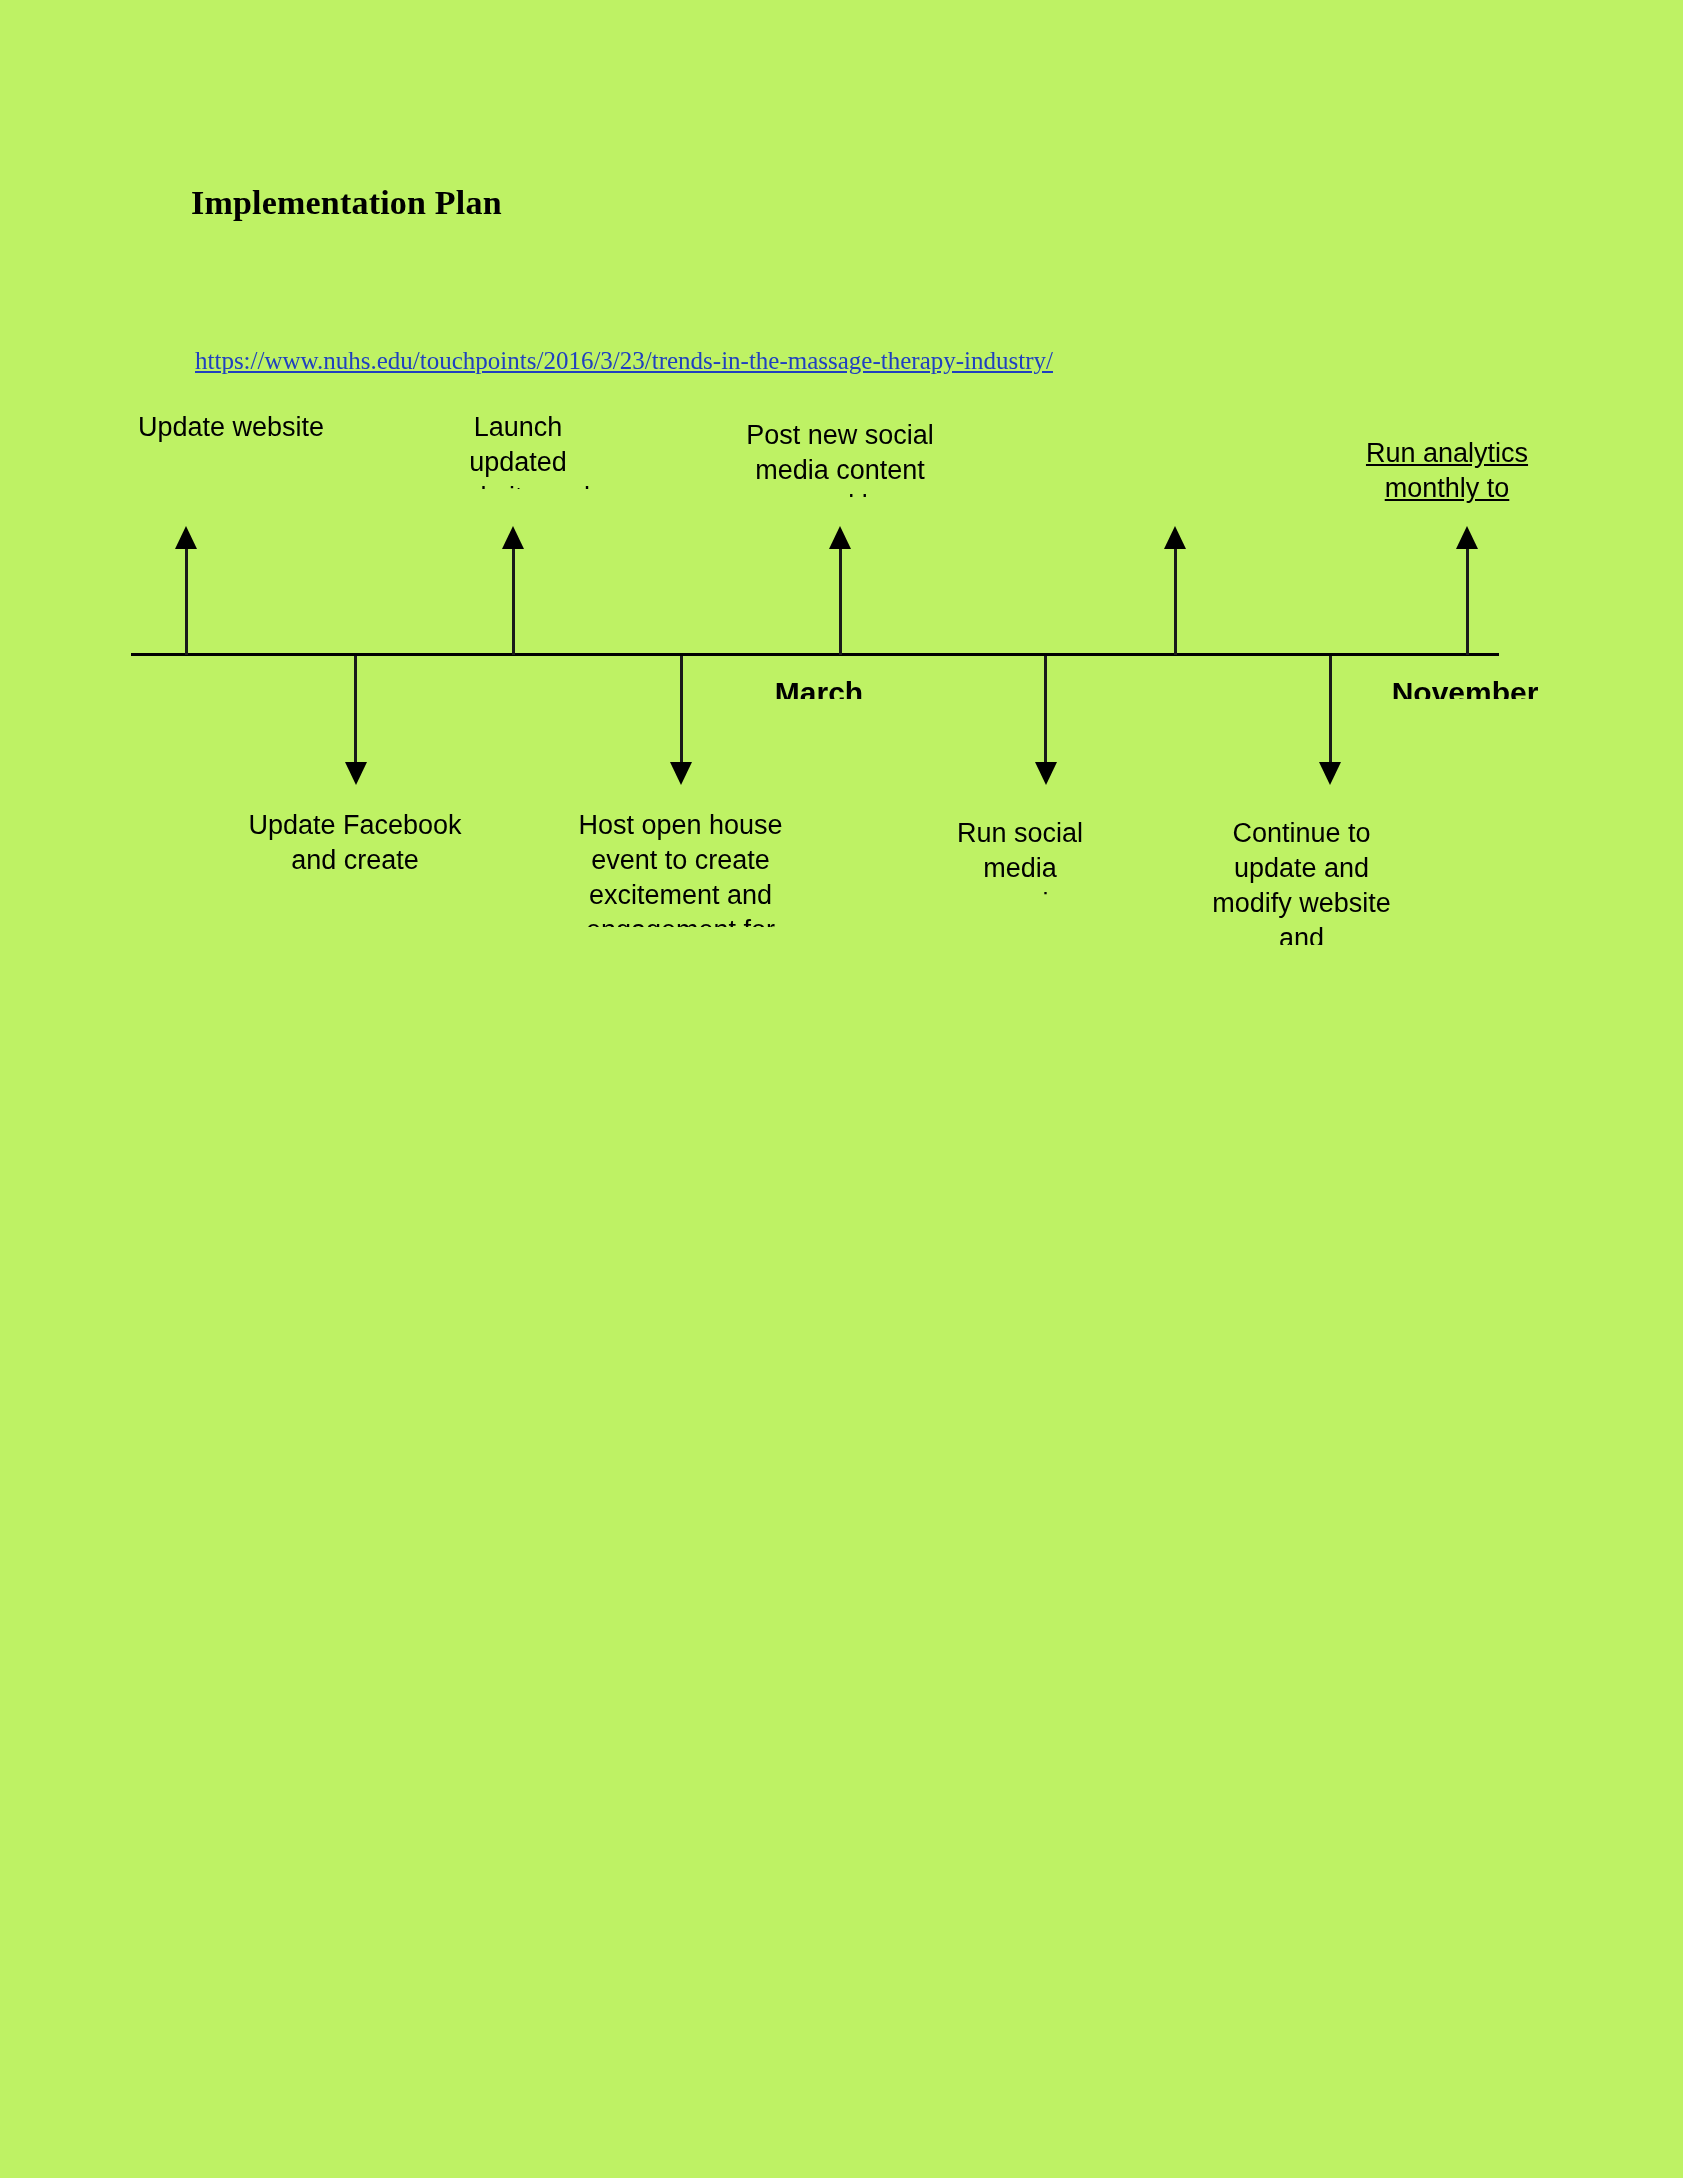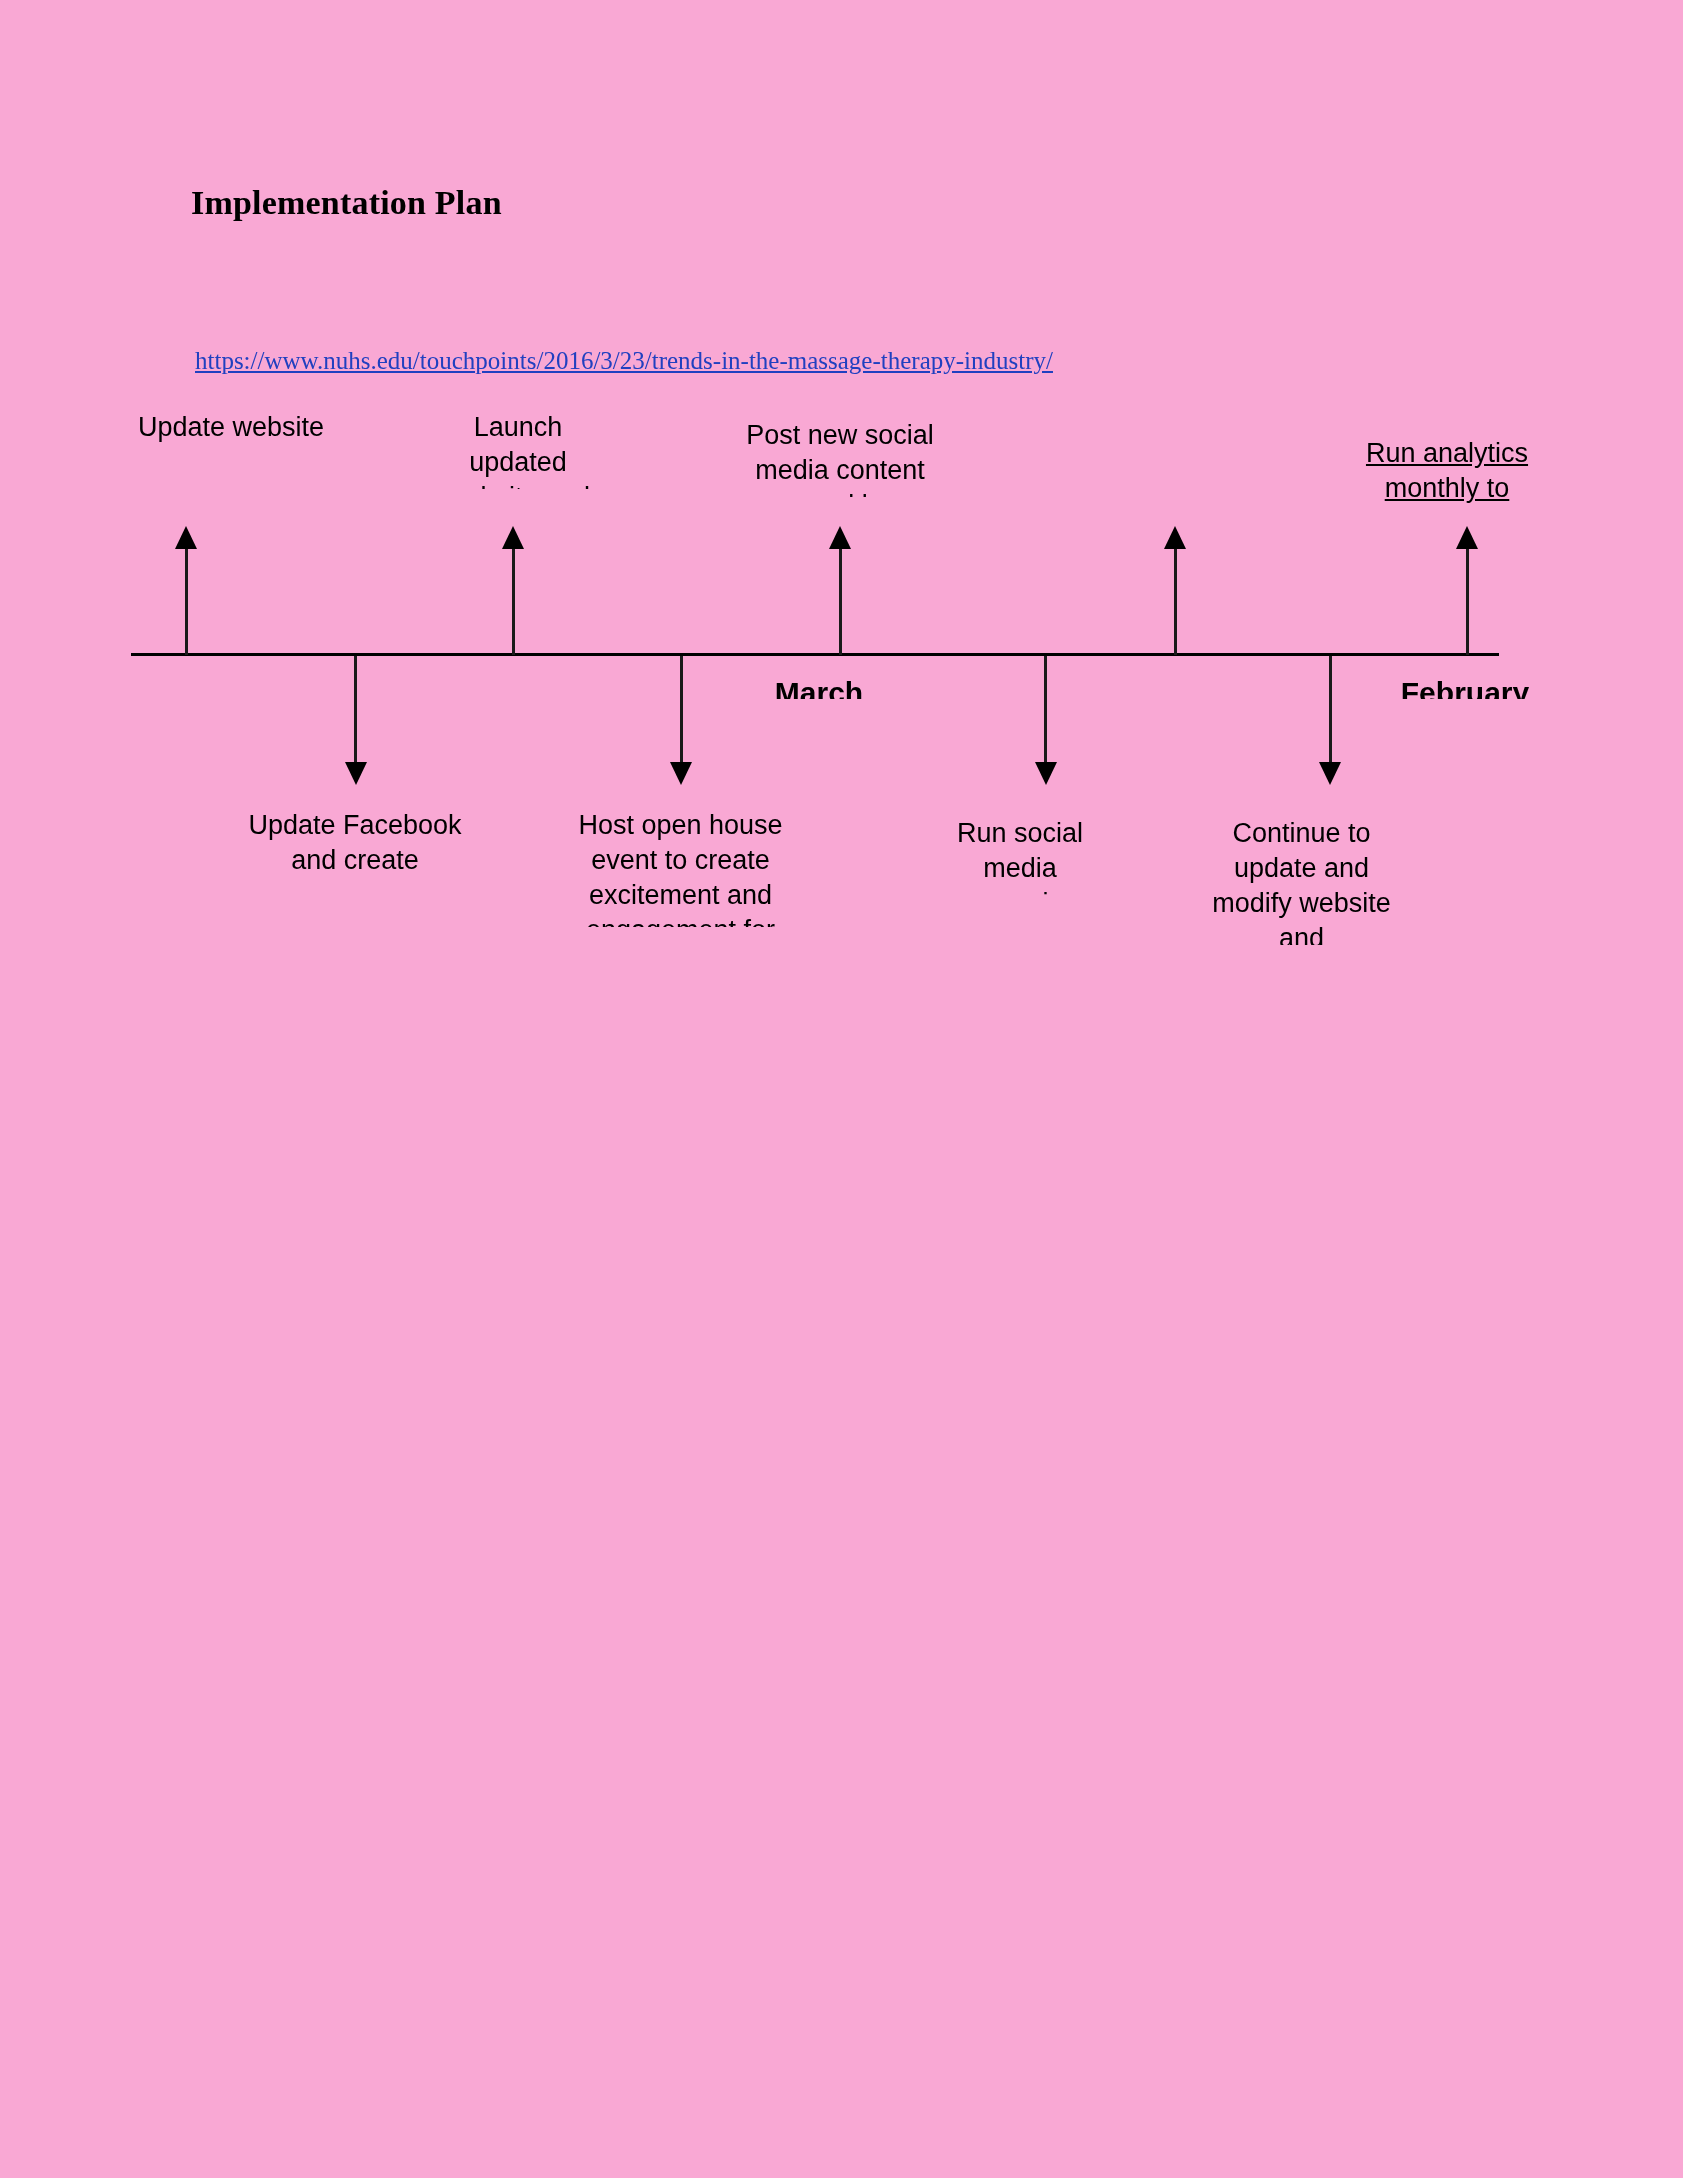--- a/index.html
+++ b/index.html
@@ -15,21 +15,21 @@
     overflow: hidden;
     font-family: "Liberation Sans", sans-serif;
     -webkit-font-smoothing: antialiased;
   }
 
   #page {
     position: absolute;
     left: 0; top: 0;
     width: 1683px;
     height: 2178px;
-    background: #f9a8d4;
+    background: #bef264;
   }
 
   
   .doc-title {
     position: absolute;
     left: 191px;
     top: 183px;
     font-family: "Liberation Serif", "DejaVu Serif", serif;
     font-weight: bold;
     font-size: 34px;
@@ -153,21 +153,21 @@
 
     <div class="stem up" style="left:1174px; top:546px; height:109px;"></div>
     <div class="head up" style="left:1164px; top:526px;"></div>
 
     <div class="evt-label above" style="left:1348px; top:436px; width:198px; height:71px;text-decoration:underline;">Run analytics monthly to</div>
     <div class="stem up" style="left:1466px; top:546px; height:109px;"></div>
     <div class="head up" style="left:1456px; top:526px;"></div>
 
     <div class="month-label" style="left:720px; top:675px; width:198px; height:24px;">March</div>
 
-    <div class="month-label" style="left:1376px; top:675px; width:178px; height:24px;">February</div>
+    <div class="month-label" style="left:1376px; top:675px; width:178px; height:24px;">November</div>
 
     <div class="stem down" style="left:354px; top:656px; height:109px;"></div>
     <div class="head down" style="left:345px; top:762px;"></div>
     <div class="evt-label below" style="left:246px; top:808px; width:218px; height:114px;">Update Facebook and create</div>
 
     <div class="stem down" style="left:680px; top:656px; height:109px;"></div>
     <div class="head down" style="left:670px; top:762px;"></div>
     <div class="evt-label below" style="left:552px; top:808px; width:257px; height:119px;">Host open house event to create excitement and engagement for</div>
 
     <div class="stem down" style="left:1044px; top:656px; height:109px;"></div>

